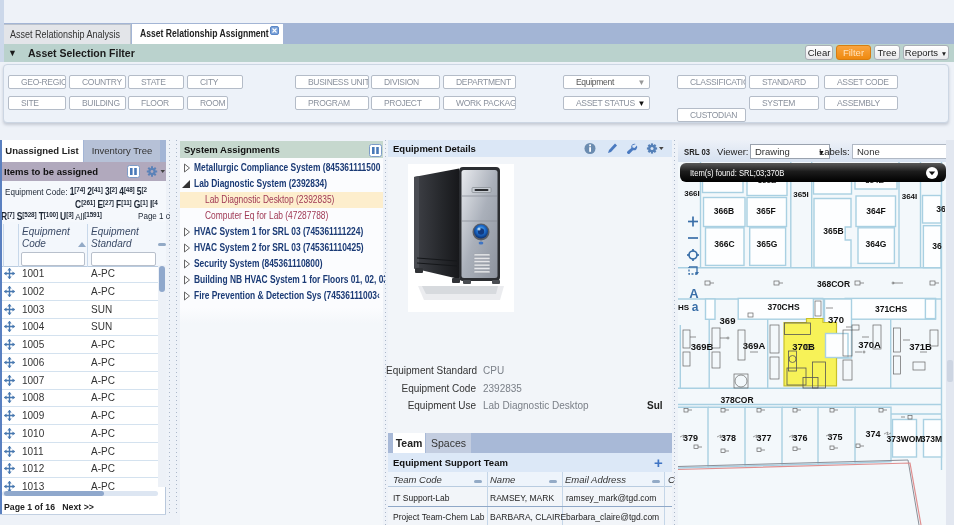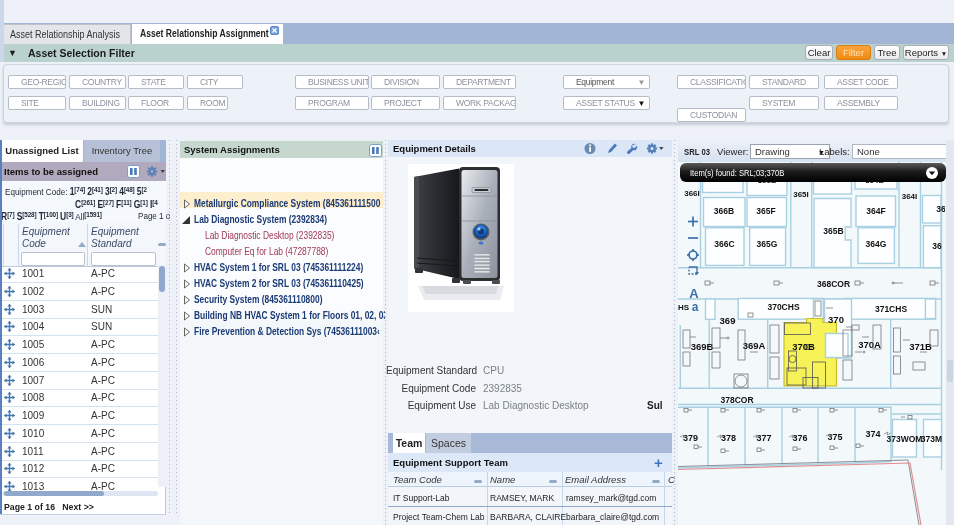--- a/index.html
+++ b/index.html
@@ -348,21 +348,21 @@
 
   <div class="abs" style="left:180px;top:158px;width:203px;height:367px;background:linear-gradient(#fbfcfe 150px,#f4f7fa 165px);"></div>
   <div class="abs" style="left:180px;top:141px;width:203px;height:17px;background:#c6d8ce;font-size:9.5px;font-weight:bold;color:#111;line-height:17px;padding-left:4px;">System Assignments
     <svg class="abs" style="left:189px;top:2.5px;" width="13" height="13" viewBox="0 0 13 13">
         <rect x="0.5" y="0.5" width="12" height="12" rx="2" fill="#fff" stroke="#7d9cc8"></rect>
         <rect x="3" y="3" width="2.6" height="7" fill="#4a7ab8"></rect>
         <rect x="7.2" y="3" width="2.6" height="7" fill="#4a7ab8"></rect>
       </svg>
   </div>
   <div class="abs" style="left:180px;top:192px;width:203px;height:16px;background:#fdeecd;"></div>
-  <div id="satree" class="abs" style="left:180px;top:158px;width:205px;height:180px;font-size:10.5px;font-weight:bold;color:#1a3a75;overflow:hidden;margin-top:36px;">
+  <div id="satree" class="abs" style="left:180px;top:158px;width:205px;height:180px;font-size:10.5px;font-weight:bold;color:#1a3a75;overflow:hidden;">
       <div style="position:absolute;left:0;top:1.5px;height:16px;width:203px;">
         <svg style="position:absolute;left:3px;top:3px;" width="8" height="10">
           <path d="M1.5 1 L6.5 5 L1.5 9 Z" fill="#fdfdfd" stroke="#666" stroke-width="1"></path>
         </svg>
         <span style="position:absolute;left:14px;top:1.5px;white-space:nowrap;transform:scaleX(0.8);transform-origin:0 0;">Metallurgic Compliance System (845361111500</span>
       </div>
       <div style="position:absolute;left:0;top:17.55px;height:16px;width:203px;text-decoration:underline;">
         <svg style="position:absolute;left:1px;top:3px;" width="10" height="10">
           <path d="M9 1 L9 9 L1 9 Z" fill="#333"></path>
         </svg>

